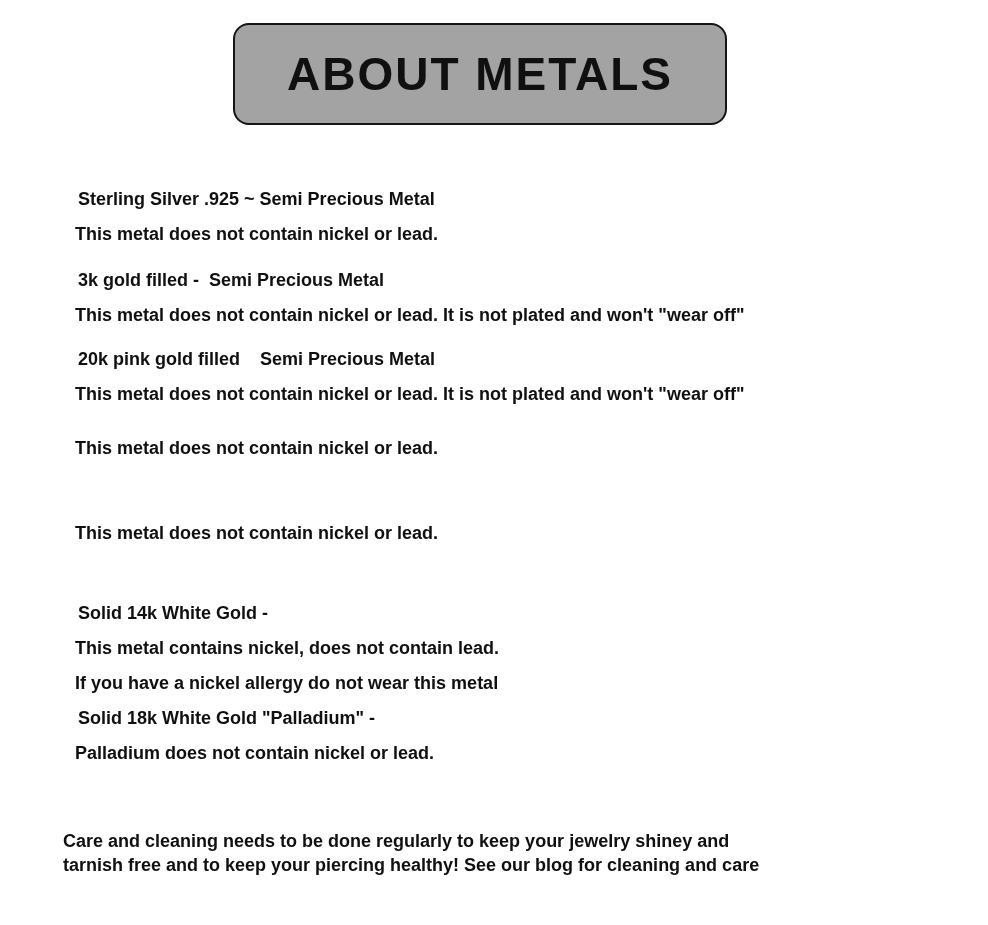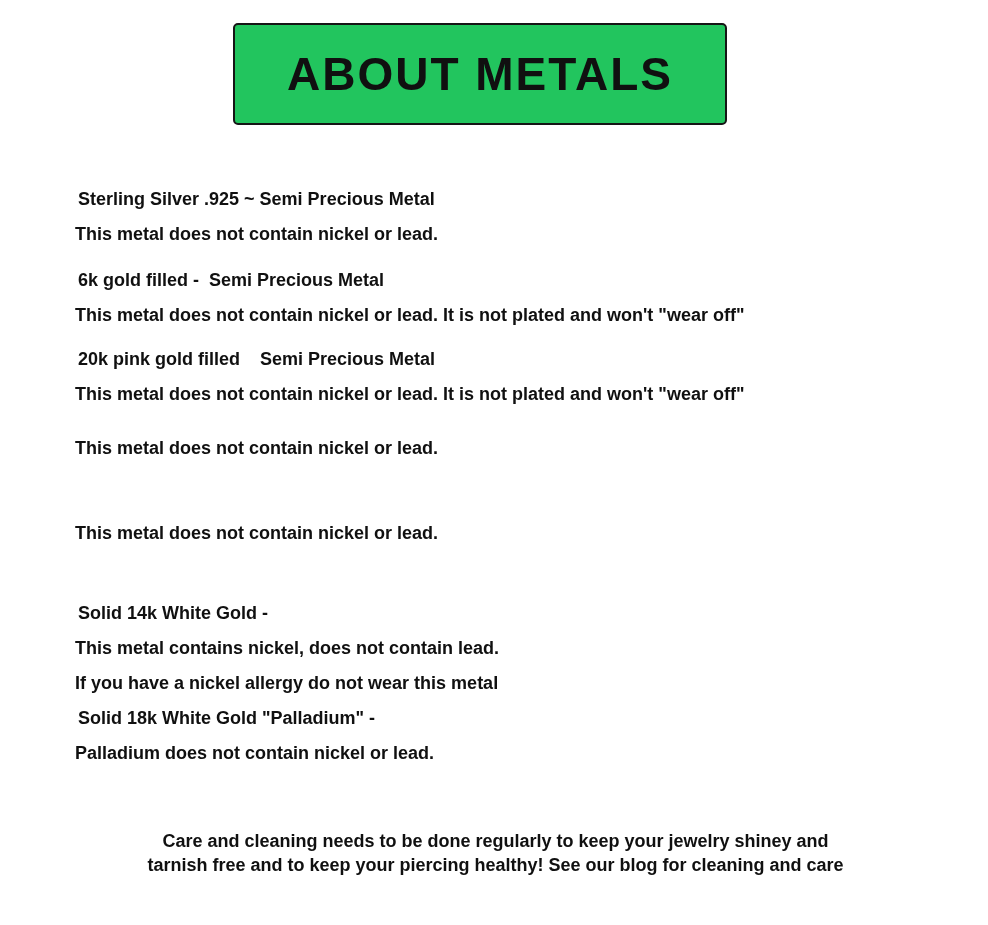--- a/index.html
+++ b/index.html
@@ -12,22 +12,22 @@
     font-family: "Liberation Sans", sans-serif;
     color: #101010;
   }
   .title-box {
     position: absolute;
     left: 233px;
     top: 23px;
     width: 494px;
     height: 102px;
     border: 2px solid #151515;
-    border-radius: 5px;
-    background: #22c55e;
+    border-radius: 16px;
+    background: #a3a3a3;
     display: flex;
     align-items: center;
     justify-content: center;
   }
   .title-box h1 {
     font-size: 46px;
     font-weight: 700;
     letter-spacing: 2px;
     white-space: nowrap;
   }
@@ -50,37 +50,36 @@
   .care-note {
     position: absolute;
     left: 63px;
     right: 60px;
   }
   .care-note .line {
     font-size: 18px;
     font-weight: 700;
     line-height: 24px;
     white-space: pre-wrap;
-    text-align: center;
   }
 </style>
 </head>
 <body>
 
 <div class="title-box">
   <h1>ABOUT METALS</h1>
 </div>
 
 <section class="metal-section" style="top:178px">
   <div class="head">Sterling Silver .925 ~ Semi Precious Metal</div>
   <div class="line">This metal does not contain nickel or lead.</div>
 </section>
 
 <section class="metal-section" style="top:259px">
-  <div class="head">6k gold filled -  Semi Precious Metal</div>
+  <div class="head">3k gold filled -  Semi Precious Metal</div>
   <div class="line">This metal does not contain nickel or lead. It is not plated and won't "wear off"</div>
 </section>
 
 <section class="metal-section" style="top:338px">
   <div class="head">20k pink gold filled    Semi Precious Metal</div>
   <div class="line">This metal does not contain nickel or lead. It is not plated and won't "wear off"</div>
 </section>
 
 <section class="metal-section" style="top:427px">
   <div class="line">This metal does not contain nickel or lead.</div>

